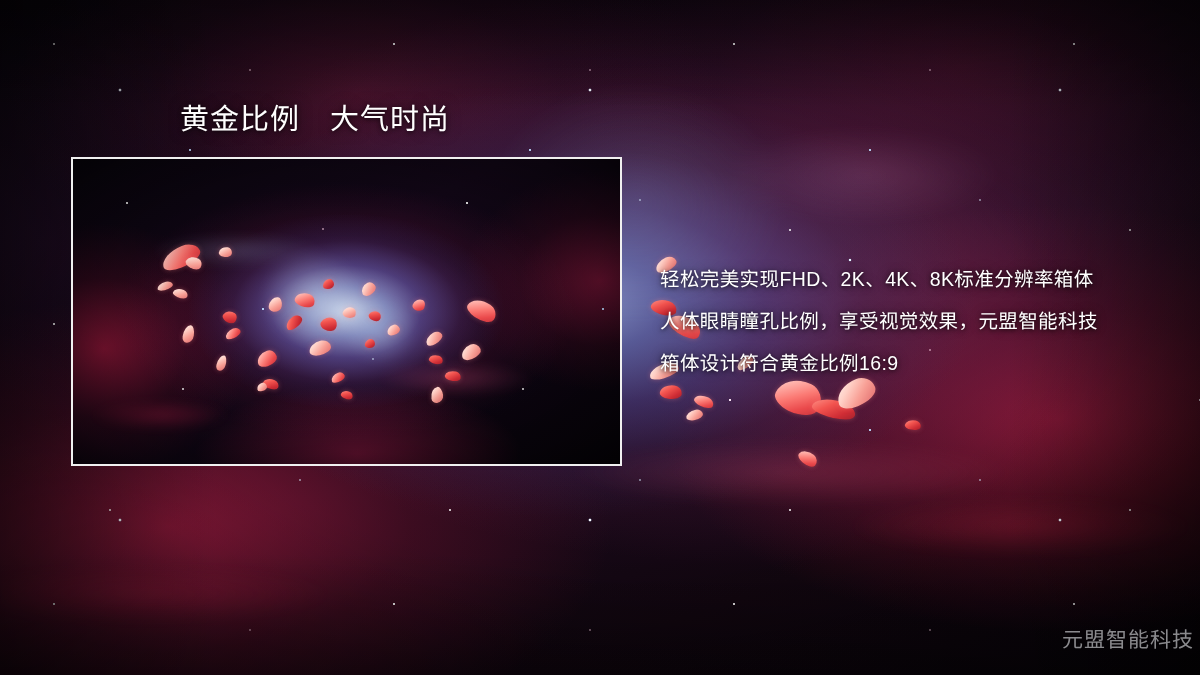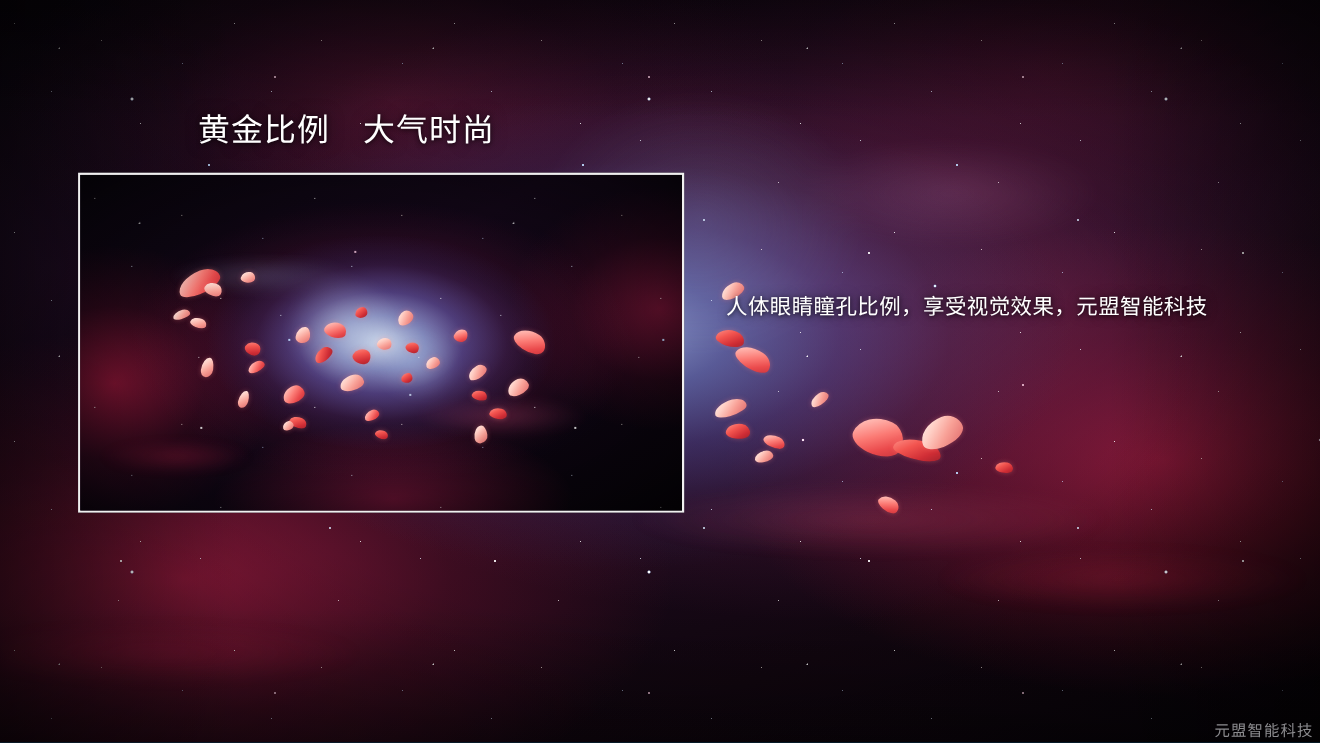--- a/index.html
+++ b/index.html
@@ -10,21 +10,21 @@
   }
   body {
     font-family: "Liberation Sans", "DejaVu Sans", sans-serif;
   }
 
   #slide {
     position: relative;
     width: 1200px;
     height: 675px;
     overflow: hidden;
-    background: #0c4a6e;
+    background: #0f172a;
     user-select: none;
   }
 
   
   .nebula-layer {
     position: absolute;
     inset: 0;
     pointer-events: none;
   }
 
@@ -229,22 +229,22 @@
     line-height: 42px;
     color: #ffffff;
     letter-spacing: .4px;
     white-space: nowrap;
     text-shadow: 0 1px 4px rgba(0,0,0,.74), 0 0 12px rgba(0,0,0,.48);
   }
 
   #watermark {
     position: absolute;
     right: 6px;
-    bottom: 2px;
-    font-size: 14px;
+    bottom: 22px;
+    font-size: 21px;
     line-height: 1.3;
     color: rgba(168,168,172,.82);
     letter-spacing: 1px;
     white-space: nowrap;
   }
 </style>
 </head>
 <body>
 
 <div id="slide">
@@ -312,18 +312,20 @@
           <div class="petal deep" style="left: 268px; top: 232px; width: 12px; height: 8px; transform: rotate(26deg);"></div>
           <div class="petal pale" style="left: 184px; top: 224px; width: 10px; height: 8px; transform: rotate(-12deg);"></div>
         </div>
       <div class="panel-vignette"></div>
     </div>
   </div>
 
   <div id="slide-title">黄金比例　大气时尚</div>
 
   <div id="body-copy">
+    <div class="copy-line">轻松完美实现FHD、2K、4K、8K标准分辨率箱体</div>
     <div class="copy-line">人体眼睛瞳孔比例，享受视觉效果，元盟智能科技</div>
+    <div class="copy-line">箱体设计符合黄金比例16:9</div>
   </div>
 
   <div id="watermark">元盟智能科技</div>
 
 </div>
 
 </body></html>

